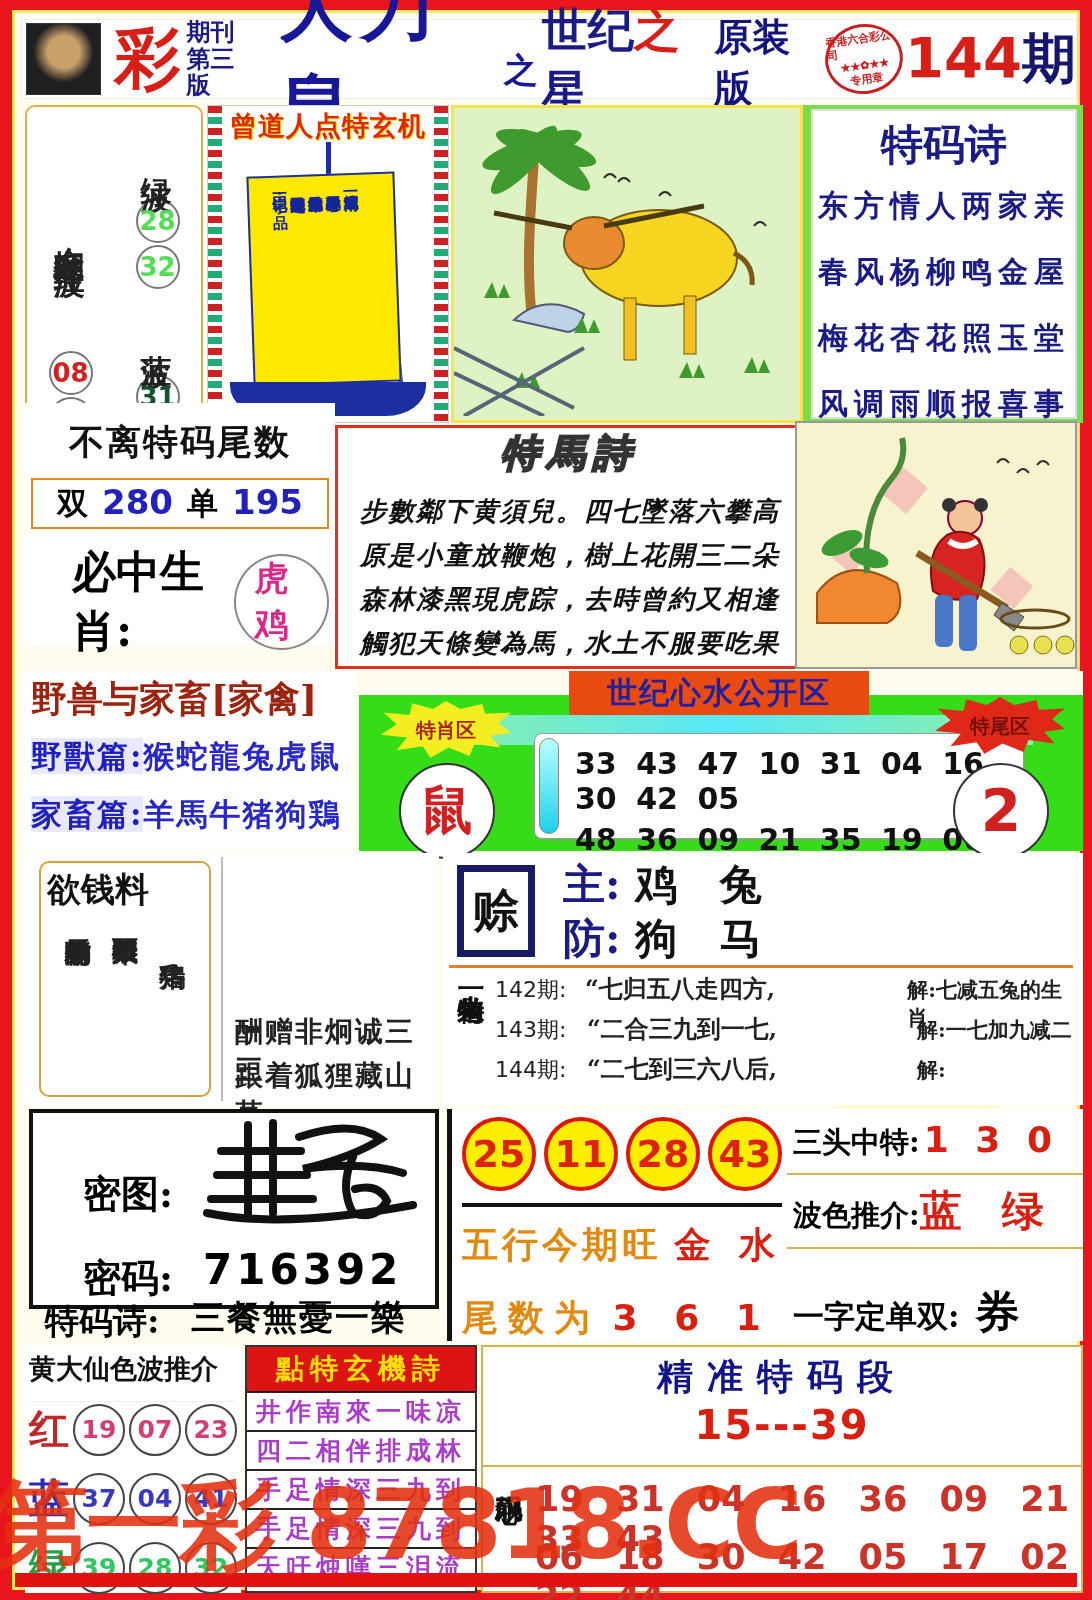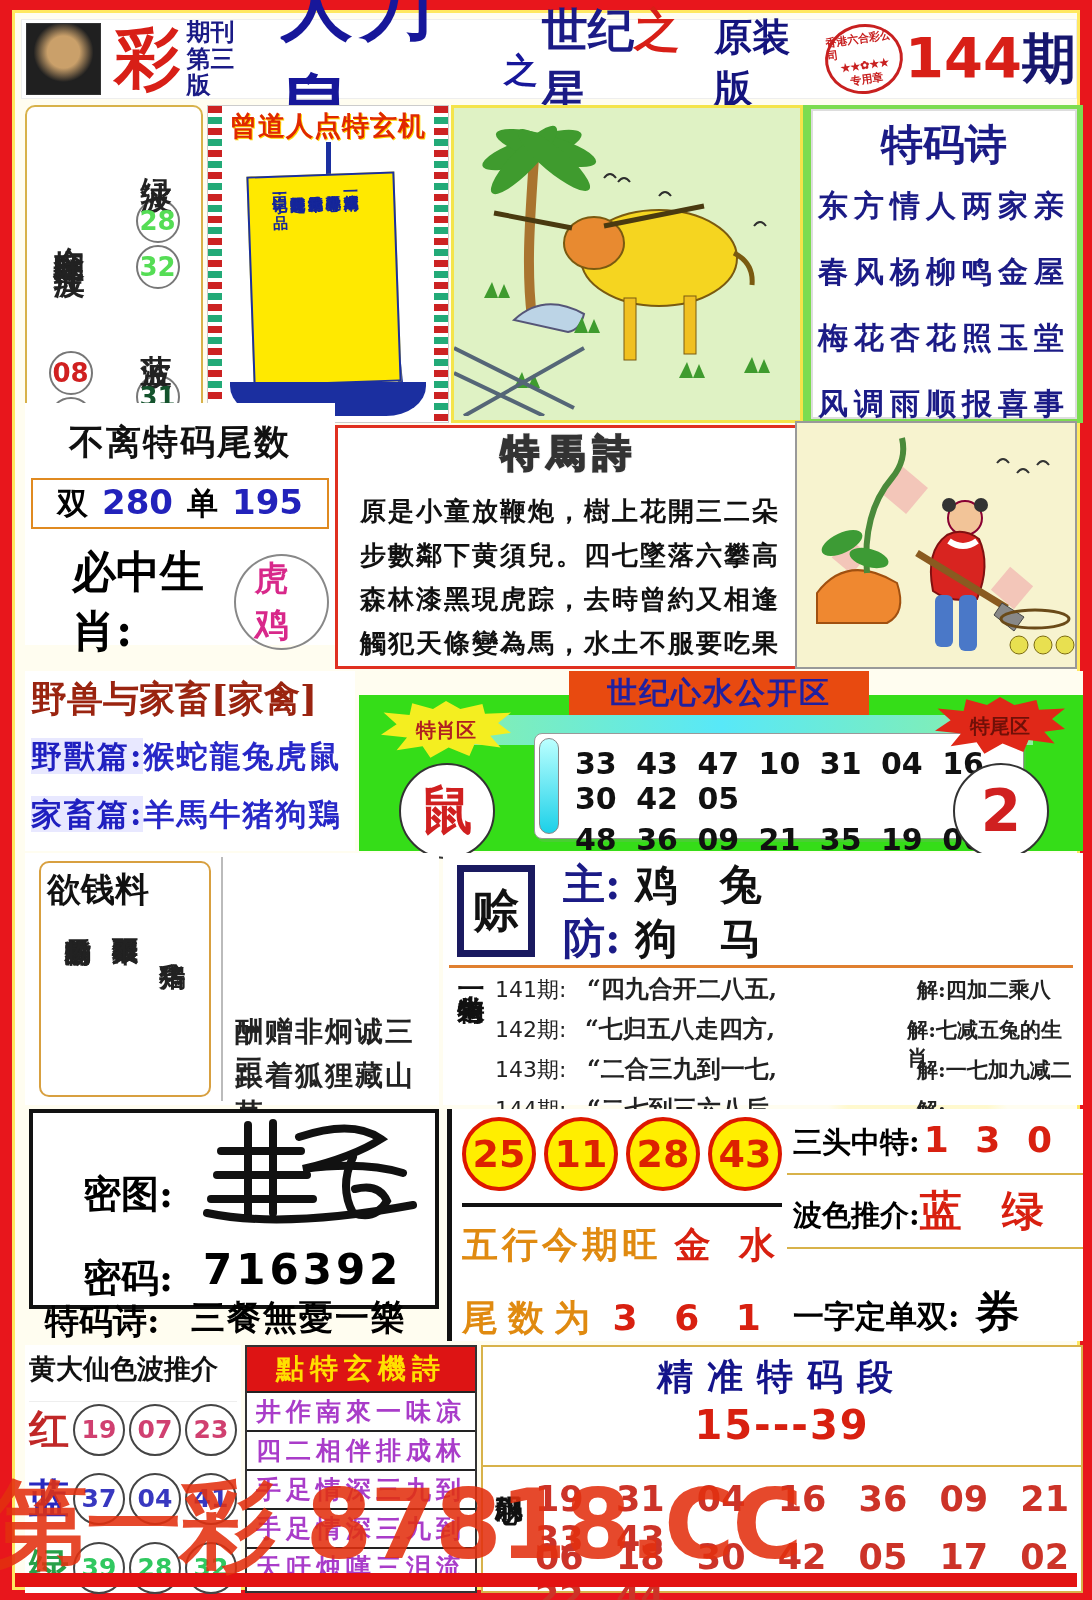--- a/index.html
+++ b/index.html
@@ -29,21 +29,21 @@
   .boatbox { left:192px; top:92px; width:242px; height:318px; border:1px solid #ccc; overflow:hidden; }
   .deco { position:absolute; top:0; bottom:0; width:14px;
           background:repeating-linear-gradient(180deg,#c22 0 7px,#fff 7px 11px,#2a7 11px 18px,#fff 18px 22px); }
   .boat-title { position:relative; text-align:center; font-size:27px; font-weight:bold; color:#e02800; text-shadow:1px 1px 0 #ffd700; letter-spacing:1px; padding-top:2px; }
   .sail { position:absolute; left:42px; top:68px; width:148px; height:210px; background:#ffe900; border:2px solid #1b2fa0; transform:rotate(-2deg); display:flex; justify-content:center; padding-top:8px; }
   .sail .v { font-size:15px; font-weight:bold; color:#15269a; line-height:1.05; margin:0 1px; }
   .hull { position:absolute; left:22px; bottom:6px; width:196px; height:34px; background:#1b2fa0; border-radius:0 0 40px 40px / 0 0 30px 30px; }
   .mast { position:absolute; width:5px; background:#1b2fa0; }
   
   .poem-title { text-align:center; font-weight:bold; }
-  .tm-panel { left:320px; top:412px; width:470px; height:244px; border:3px solid #e03020; }
+  .tm-panel { left:320px; top:412px; width:470px; height:244px; border:3px solid #e03020;font-style:italic; }
   .tm-line { text-align:center; font-size:26px; font-weight:bold; color:#111; line-height:44px; letter-spacing:2px; }
   .sp-line { font-size:30px; font-weight:bold; color:#1b1b86; line-height:66px; letter-spacing:6px; text-align:center; }
   
   .oval { display:inline-block; border:2px solid #888; border-radius:50%; padding:0 18px; }
   
   .beast-line { font-size:31px; font-weight:bold; letter-spacing:2px; }
   
   .burst { position:absolute; display:flex; align-items:center; justify-content:center; font-weight:bold; font-size:20px;
            clip-path:polygon(50% 0,61% 14%,78% 5%,80% 22%,100% 20%,90% 38%,100% 55%,84% 60%,92% 80%,72% 74%,68% 95%,52% 80%,38% 98%,32% 78%,12% 85%,20% 63%,0 58%,12% 40%,2% 20%,22% 24%,24% 4%,40% 14%); }
   .pub-circle { position:absolute; width:96px; height:96px; border:2px solid #333; border-radius:50%; background:#fff; display:flex; align-items:center; justify-content:center; }
@@ -179,22 +179,22 @@
     </div>
     <div style="display:flex;align-items:center;margin-top:26px;gap:10px;">
       <span style="font-size:28px;font-weight:bold;">不出特一生肖:</span>
       <span style="font-size:36px;font-weight:bold;background:linear-gradient(90deg,#ffe9a8,#fff8e0);padding:0 34px;">狗</span>
     </div>
   </div>
 
   <div class="panel tm-panel">
     <div class="poem-title" style="font-size:38px;color:#fff;-webkit-text-stroke:2px #333;text-shadow:0 0 2px #333;letter-spacing:8px;">特馬詩</div>
     <div style="margin-top:10px;">
+      <div class="tm-line">步數鄰下黄須兒。四七墜落六攀高</div>
       <div class="tm-line">原是小童放鞭炮，樹上花開三二朵</div>
-      <div class="tm-line">步數鄰下黄須兒。四七墜落六攀高</div>
       <div class="tm-line">森林漆黑現虎踪，去時曾約又相逢</div>
       <div class="tm-line">觸犯天條變為馬，水土不服要吃果</div>
     </div>
   </div>
 
   <div class="panel" style="left:780px;top:408px;width:282px;height:248px;background:#f7f3cf;border:2px solid #999;">
     <svg width="278" height="244" viewBox="0 0 278 244">
       <g fill="#f0a0a8" opacity=".55">
         <rect x="90" y="50" width="34" height="34" transform="rotate(40 107 67)"></rect>
         <rect x="200" y="150" width="30" height="30" transform="rotate(40 215 165)"></rect>
@@ -272,25 +272,20 @@
       <span style="color:#111;letter-spacing:14px;">鸡 兔</span>
     </div>
     <div style="position:absolute;left:120px;top:58px;font-size:42px;font-weight:bold;">
       <span class="navy">防:</span>
       <span style="color:#111;letter-spacing:14px;">狗 马</span>
     </div>
     <div style="position:absolute;left:6px;top:112px;right:10px;height:3px;background:#e08030;"></div>
     <div class="v" style="position:absolute;left:10px;top:122px;height:126px;font-size:27px;font-weight:bold;color:#111;">道人一句中特</div>
     <div style="position:absolute;left:52px;top:120px;right:4px;">
       <div class="dao-row">
-        <span class="dao-issue">141期:</span>
-        <span class="dao-text">“四九合开二八五,</span>
-        <span class="dao-jie">解:四加二乘八</span>
-      </div>
-      <div class="dao-row">
         <span class="dao-issue">142期:</span>
         <span class="dao-text">“七归五八走四方,</span>
         <span class="dao-jie">解:七减五兔的生肖</span>
       </div>
       <div class="dao-row">
         <span class="dao-issue">143期:</span>
         <span class="dao-text">“二合三九到一七,</span>
         <span class="dao-jie">解:一七加九减二</span>
       </div>
       <div class="dao-row">

